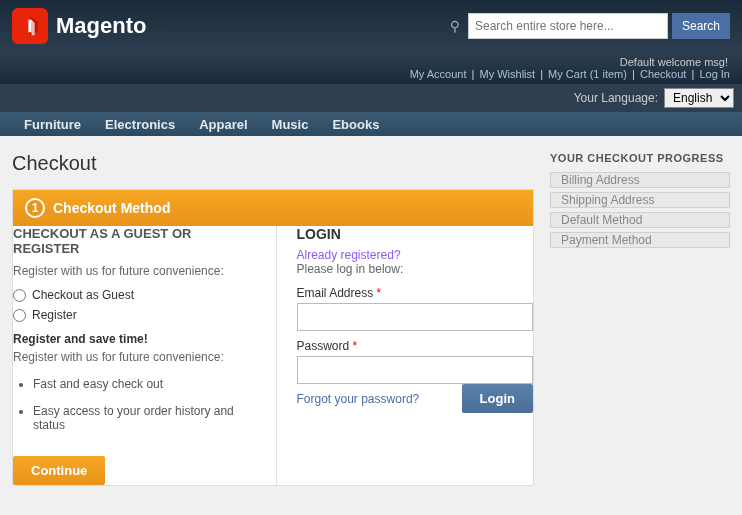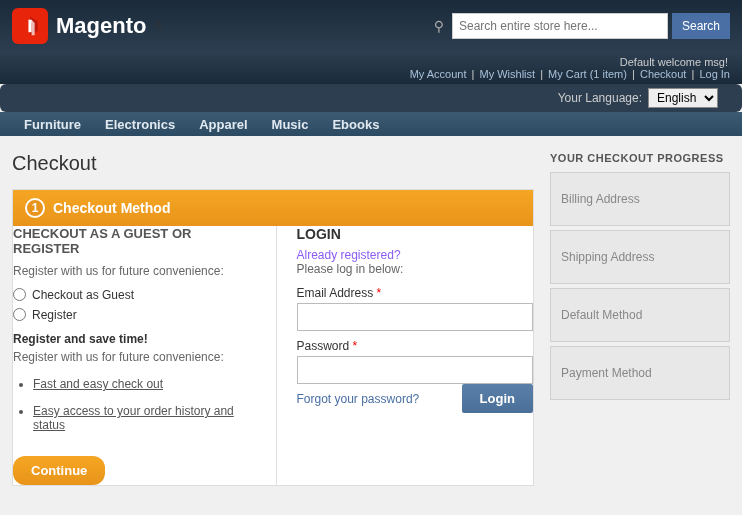--- a/index.html
+++ b/index.html
@@ -22,50 +22,49 @@
       position: relative;
       clip-path: polygon(0 0, 100% 0, 100% 100%, 0 100%);
     }
     .logo-icon svg { width: 28px; height: 28px; }
     .logo-text { color: #fff; font-size: 22px; font-weight: bold; }
     .logo-reg { font-size: 10px; vertical-align: super; }
 
     .search-area { display: flex; align-items: center; gap: 4px; }
     .search-icon-wrap { color: #aaa; margin-right: 4px; font-size: 14px; }
     .search-input {
-      width: 216px; height: 26px; border: 1px solid #ccc;
+      width: 200px; height: 26px; border: 1px solid #ccc;
       padding: 0 6px; font-size: 12px; color: #999;
       background: #fff;
     }
     .search-btn {
       background: #4a6fa5; color: #fff; border: none;
       height: 26px; padding: 0 10px; cursor: pointer; font-size: 12px;
     }
 
     .header-links {
       background: linear-gradient(to bottom, #2c3e50, #1a2a3a);
       padding: 4px 12px;
       text-align: right;
       color: #ccc;
       font-size: 11px;
     }
     .header-links a { color: #a8c0d8; text-decoration: none; }
     .header-links span { margin: 0 2px; }
 
     .language-row {
       background: #2c3e50;
-      padding: 4px 24px;
+      padding: 4px 8px;
       text-align: right;
       color: #ccc;
       font-size: 12px;
       display: flex;
       align-items: center;
       justify-content: flex-end;
       gap: 6px;
-      border-radius: 6px;
     }
     .language-select {
       font-size: 12px; padding: 1px 4px;
       border: 1px solid #888;
     }
 
     
     .nav-bar {
       background: linear-gradient(to bottom, #3d5a73, #2c4a62);
       display: flex; align-items: center;
@@ -115,65 +114,65 @@
     }
     .step-title { color: #fff; font-size: 14px; font-weight: bold; }
 
     .step-body { padding: 0; display: flex; gap: 26px; }
     .guest-section { flex: 1; }
     .login-section { flex: 1; border-left: 1px solid #e0e0e0; padding-left: 20px; }
 
     .section-title { font-size: 13px; font-weight: bold; color: #555; margin-bottom: 8px; }
     .register-desc { font-size: 12px; color: #666; margin-bottom: 10px; }
 
-    .radio-group { margin: 6px 0; display: flex; align-items: flex-start; gap: 6px; font-size: 12px; }
+    .radio-group { margin: 6px 0; display: flex; align-items: center; gap: 6px; font-size: 12px; }
     .radio-group input[type="radio"] { cursor: pointer; }
 
     .save-time { font-weight: bold; font-size: 12px; color: #333; margin: 10px 0 4px; }
     .benefit-list { list-style: disc; margin-left: 20px; font-size: 12px; color: #555; }
-    .benefit-list li { margin: 13px 0; text-decoration: underline; }
+    .benefit-list li { margin: 13px 0; }
 
     .login-title { font-size: 14px; font-weight: bold; color: #333; margin-bottom: 6px; }
     .already-reg { font-size: 12px; color: #8b5cf6; font-weight: normal; }
     .please-log { font-size: 12px; color: #666; margin-bottom: 10px; }
 
     .form-label { font-size: 12px; color: #333; margin-bottom: 3px; margin-top: 8px; }
     .required-star { color: #e00; }
     .form-input {
       width: 100%; height: 28px; border: 1px solid #bbb;
       padding: 0 6px; font-size: 12px;
     }
 
     .required-note { text-align: right; color: #e00; font-size: 11px; margin: 10px 0 8px; }
     .form-actions { display: flex; justify-content: space-between; align-items: center; }
     .btn-continue {
       background: linear-gradient(to bottom, #f5a623, #e8941a);
       color: #fff; border: none; padding: 7px 18px;
       font-size: 13px; font-weight: bold; cursor: pointer;
-      border-radius: 12px;
+      border-radius: 2px;
     }
     .forgot-link { color: #4a6fa5; font-size: 12px; text-decoration: none; }
     .btn-login {
       background: linear-gradient(to bottom, #5a7fa8, #4a6f98);
       color: #fff; border: none; padding: 7px 18px;
       font-size: 13px; font-weight: bold; cursor: pointer;
       border-radius: 2px;
     }
 
     
     .sidebar-title {
       font-size: 11px; font-weight: bold; color: #555;
       letter-spacing: 0.5px;
       margin-bottom: 8px;
       text-transform: uppercase;
     }
     .progress-item {
       background: #e8e8e8;
       border: 1px solid #d0d0d0;
-      padding: 19px 10px;
+      padding: 0 10px;
       margin-bottom: 4px;
       font-size: 12px;
       color: #888;
     }
   </style>
 </head>
 <body>
 
 <div class="header-top">
   <div class="logo-area">

